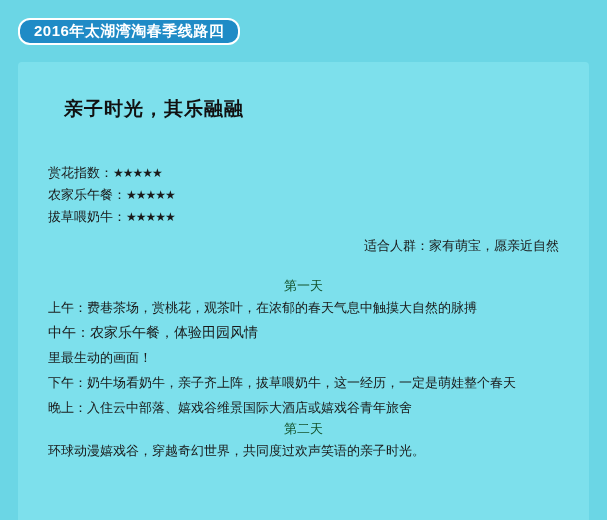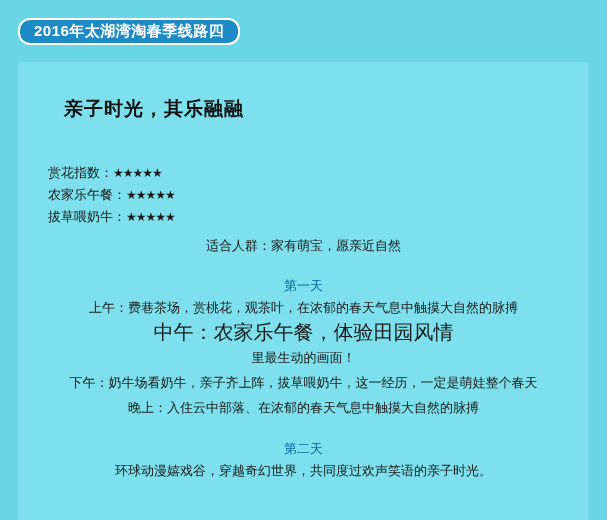--- a/index.html
+++ b/index.html
@@ -72,37 +72,36 @@
     white-space: nowrap;
   }
   .stars {
     letter-spacing: -1px;
     font-size: 12px;
   }
   .audience {
     margin-top: 9px;
     font-size: 13px;
     color: #1a1a1a;
-    text-align: center;
+    text-align: right;
   }
   .day-heading {
     margin-top: 22px;
     font-size: 13px;
-    color: #0369a1;
+    color: #14532d;
     text-align: center;
   }
   .para {
     font-size: 13px;
     color: #1a1a1a;
-    text-align: center;
     line-height: 25px;
     margin: 0;
   }
   .para.big {
-    font-size: 20px;
+    font-size: 14px;
   }
 </style>
 </head>
 <body>
 
 <div class="page">
 
   <div class="banner">
     <span class="banner-text">2016年太湖湾淘春季线路四</span>
   </div>
@@ -125,22 +124,22 @@
       </div>
 
       <div class="audience">适合人群：家有萌宝，愿亲近自然</div>
 
       <div class="day-heading">第一天</div>
 
       <p class="para">上午：费巷茶场，赏桃花，观茶叶，在浓郁的春天气息中触摸大自然的脉搏</p>
       <p class="para big">中午：农家乐午餐，体验田园风情</p>
       <p class="para">里最生动的画面！</p>
       <p class="para">下午：奶牛场看奶牛，亲子齐上阵，拔草喂奶牛，这一经历，一定是萌娃整个春天</p>
-      <p class="para">晚上：入住云中部落、在浓郁的春天气息中触摸大自然的脉搏</p>
+      <p class="para">晚上：入住云中部落、嬉戏谷维景国际大酒店或嬉戏谷青年旅舍</p>
 
-      <div class="day-heading" style="margin-top:20px">第二天</div>
+      <div class="day-heading" style="margin-top:0">第二天</div>
 
       <p class="para">环球动漫嬉戏谷，穿越奇幻世界，共同度过欢声笑语的亲子时光。</p>
 
     </div>
   </div>
 
 </div>
 
 </body></html>

